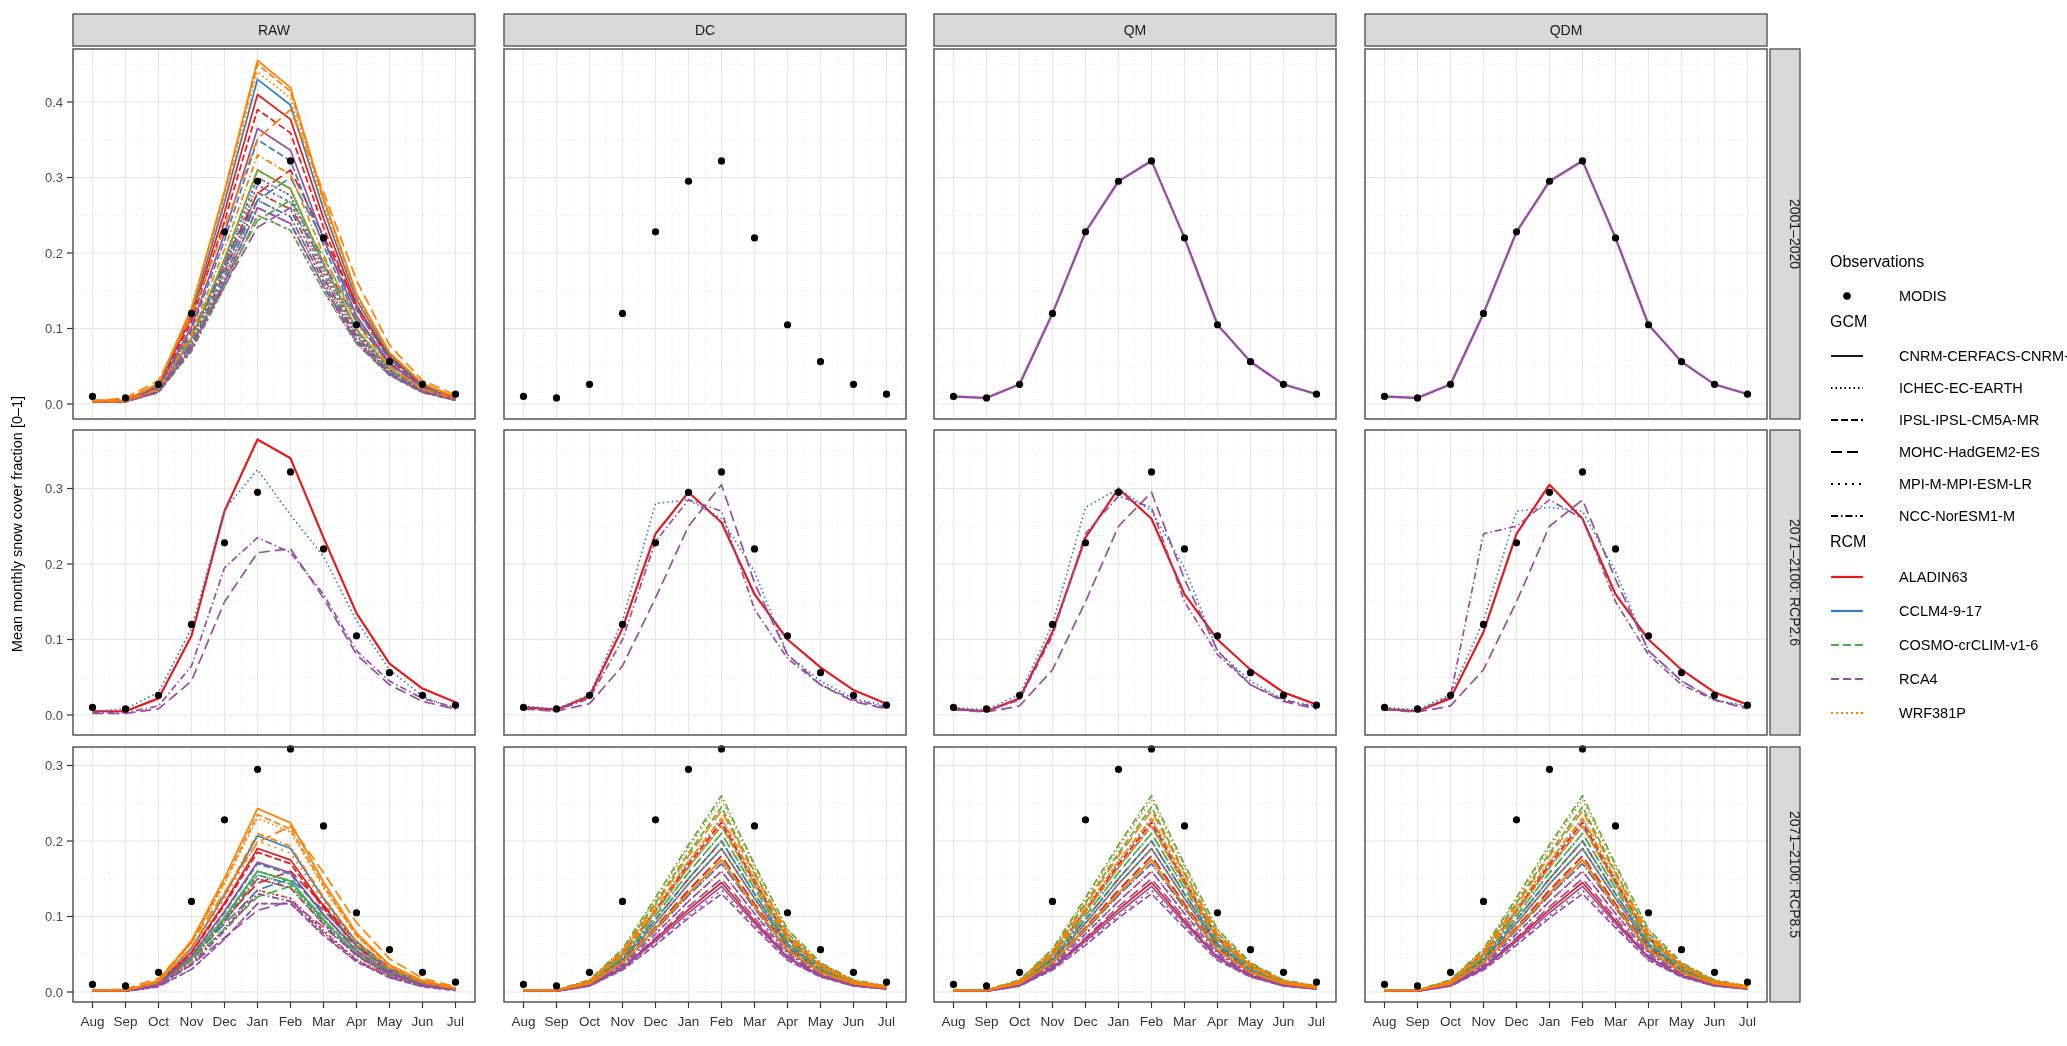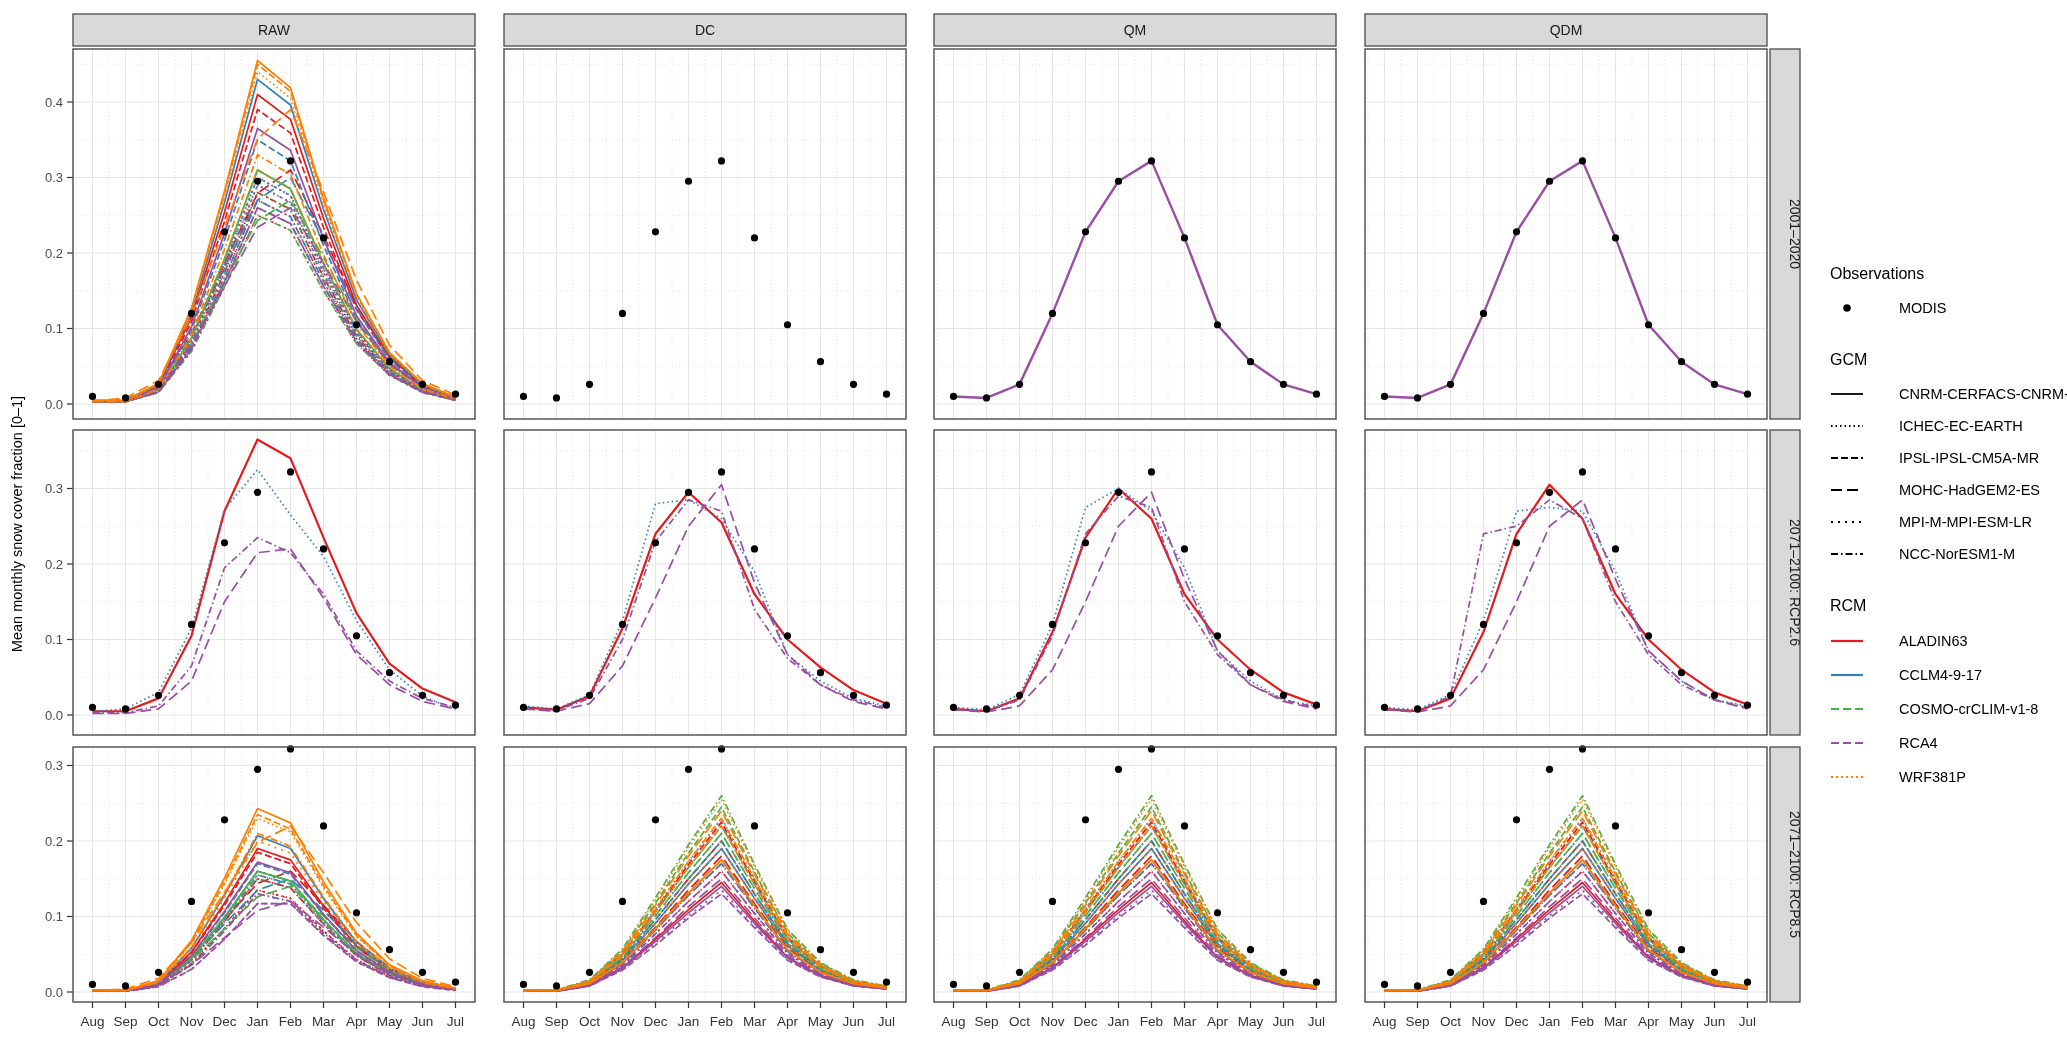--- a/index.html
+++ b/index.html
@@ -3,23 +3,23 @@
 <meta charset="utf-8">
 <style>
   html,body{margin:0;padding:0;background:#ffffff;}
   body{width:2067px;height:1046px;position:relative;overflow:hidden;
        font-family:"Liberation Sans","DejaVu Sans",sans-serif;color:#000;}
   #chart{position:absolute;left:0;top:0;}
   .strip-txt{font:14px "Liberation Sans","DejaVu Sans",sans-serif;fill:#1a1a1a;}
   .tick-txt{font:13px "Liberation Sans","DejaVu Sans",sans-serif;fill:#4d4d4d;}
   .axis-txt{font:13.5px "Liberation Sans","DejaVu Sans",sans-serif;fill:#333;}
   .ylab{font:14.5px "Liberation Sans","DejaVu Sans",sans-serif;fill:#000;}
-  #legend{position:absolute;left:1830px;top:264px;width:235px;}
+  #legend{position:absolute;left:1830px;top:252px;width:235px;}
   .lg-title{font-size:16px;line-height:20px;margin-bottom:8px;}
-  .lg-gap{margin-top:26px;}
+  .lg-gap{}
   .lg-item{display:flex;align-items:center;height:32px;}
   .lg-item.rcm{height:34px;}
   .lg-sample{width:34px;margin-right:12px;flex:0 0 34px;display:flex;align-items:center;justify-content:center;}
   .lg-label{font-size:14.5px;white-space:nowrap;margin-left:23px;}
 </style>
 </head>
 <body>
 
 <svg id="chart" width="2067" height="1046">
     <g>
@@ -1015,21 +1015,21 @@
           </svg>
         </span>
         <span class="lg-label">CCLM4-9-17</span>
       </div>
       <div class="lg-item rcm">
         <span class="lg-sample">
           <svg width="34" height="16">
             <line x1="1" x2="33" y1="8" y2="8" stroke="#4DAF4A" stroke-width="2.2" stroke-dasharray="8 4"></line>
           </svg>
         </span>
-        <span class="lg-label">COSMO-crCLIM-v1-8</span>
+        <span class="lg-label">COSMO-crCLIM-v1-6</span>
       </div>
       <div class="lg-item rcm">
         <span class="lg-sample">
           <svg width="34" height="16">
             <line x1="1" x2="33" y1="8" y2="8" stroke="#984EA3" stroke-width="2.2" stroke-dasharray="8 4"></line>
           </svg>
         </span>
         <span class="lg-label">RCA4</span>
       </div>
       <div class="lg-item rcm">

